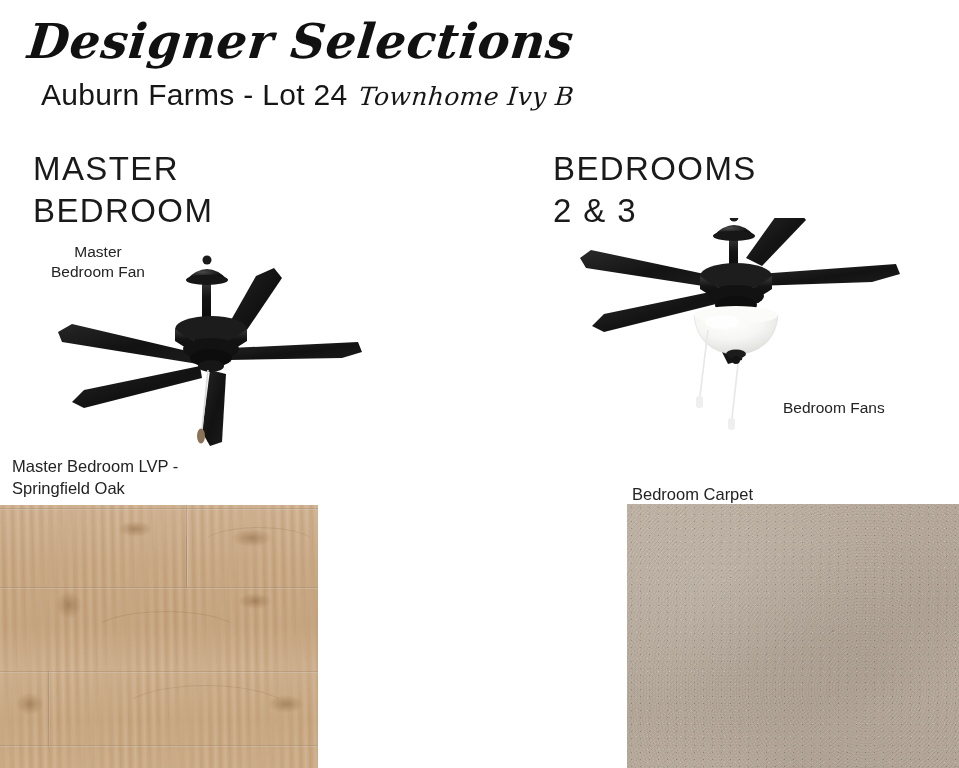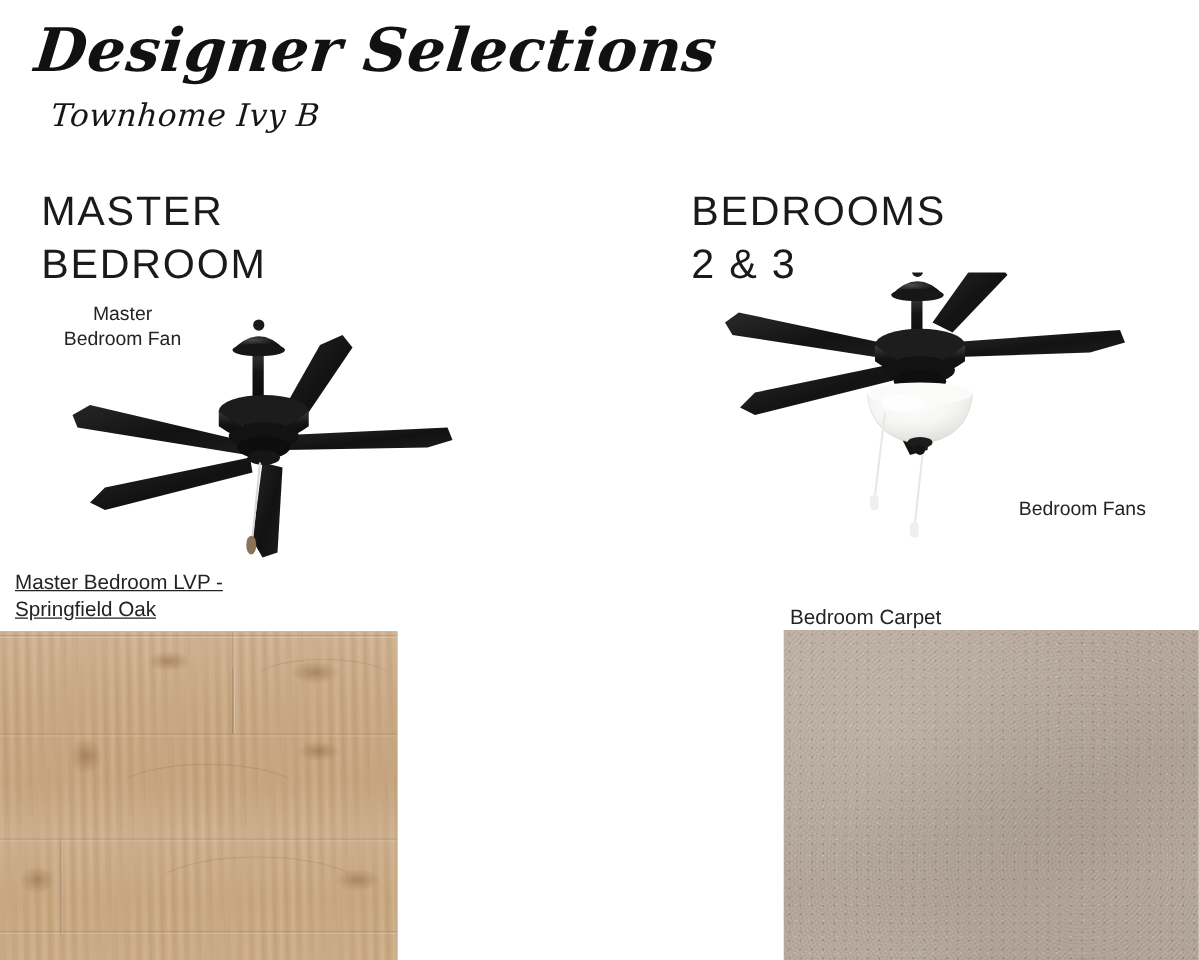--- a/index.html
+++ b/index.html
@@ -81,33 +81,33 @@
   .callout {
     position: absolute;
     font-family: "Liberation Sans", sans-serif;
     font-weight: 400;
     font-size: 15.5px;
     line-height: 1.3;
     color: #232323;
     white-space: pre-line;
   }
   .callout-master-fan  { left: 38px;  top: 242px; width: 120px; text-align: center; }
-  .callout-bedroom-fan { left: 783px; top: 398px; margin-left: 32px; }
+  .callout-bedroom-fan { left: 783px; top: 398px; }
 
   
   .swatch-caption {
     position: absolute;
     font-family: "Liberation Sans", sans-serif;
     font-weight: 400;
     font-size: 16.5px;
     line-height: 1.32;
     color: #232323;
     white-space: pre-line;
   }
-  .caption-lvp    { left: 12px;  top: 456px; text-decoration: underline; }
+  .caption-lvp    { left: 12px;  top: 456px; }
   .caption-carpet { left: 632px; top: 484px; }
 
   
   .swatch {
     position: absolute;
     overflow: hidden;
   }
   .swatch-lvp {
     left: 0px;
     top: 505px;
@@ -209,20 +209,21 @@
   .fan-wrap svg { display: block; width: 100%; height: 100%; }
 </style>
 </head>
 <body>
 
 <div class="board">
 
   <div class="title-script">Designer Selections</div>
 
   <div class="subtitle-row">
+    <span class="subtitle-main">Auburn Farms - Lot 24</span>
     <span class="subtitle-script">Townhome Ivy B</span>
   </div>
 
   <div class="section-heading heading-left">MASTER
 BEDROOM</div>
 
   <div class="callout callout-master-fan">Master
 Bedroom Fan</div>
 
   <div class="fan-wrap fan-master">

